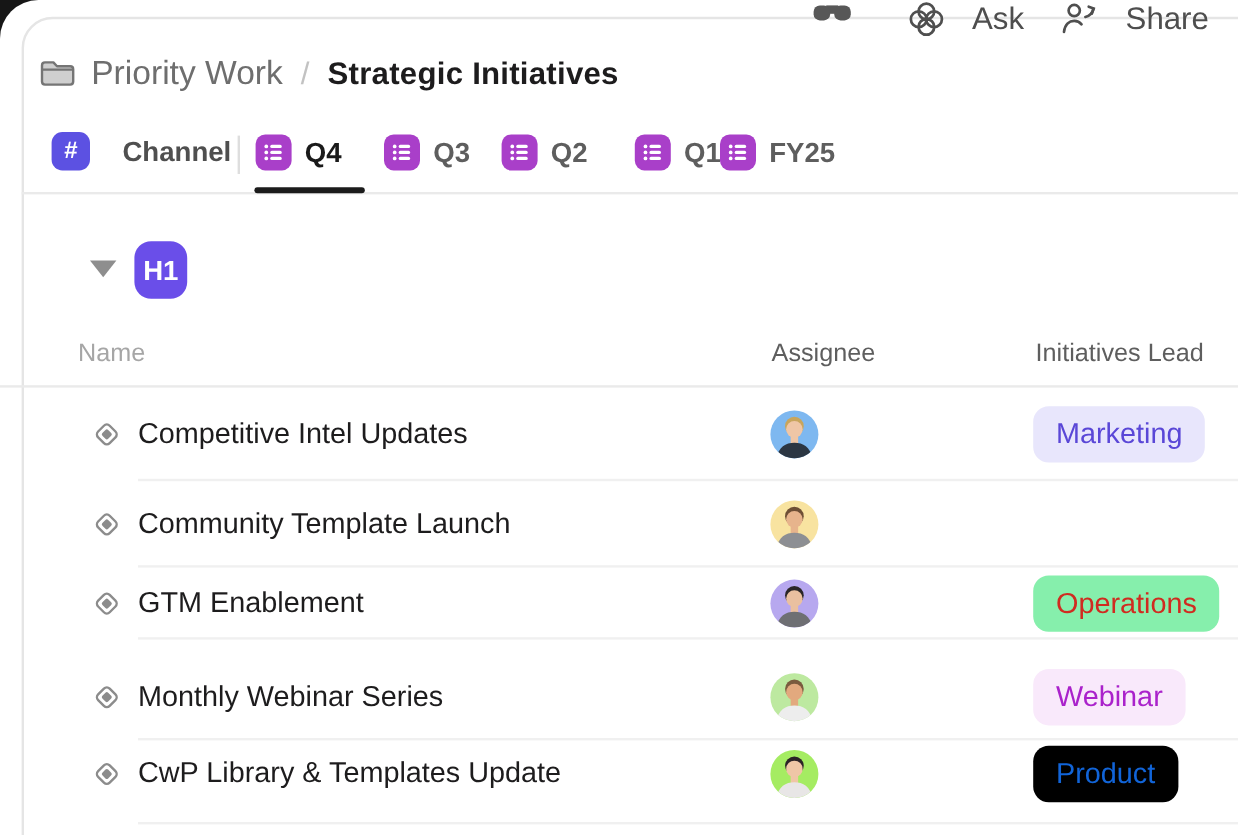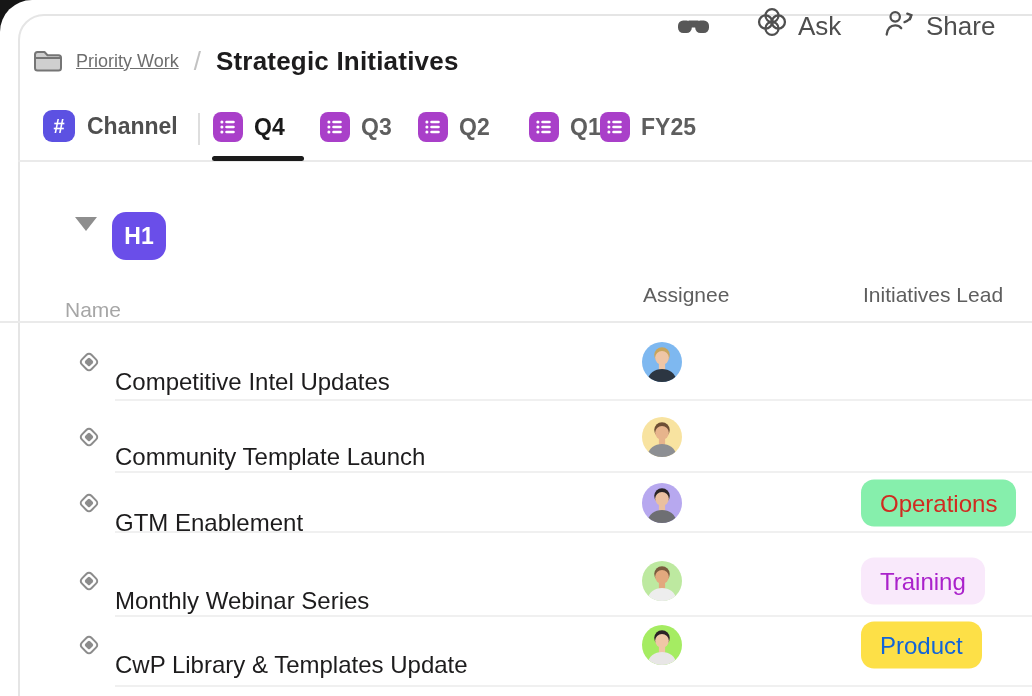--- a/index.html
+++ b/index.html
@@ -6,61 +6,61 @@
   html,body { width:1032px; height:696px; overflow:hidden; background:#161616;
     font-family:"Liberation Sans","DejaVu Sans",sans-serif; }
   .page { position:absolute; inset:0; background:#ffffff; border-top-left-radius:32px; overflow:hidden; }
   .card { position:absolute; left:18px; top:14px; width:1100px; height:820px;
     background:#ffffff; border:2px solid #E5E5E5; border-top-left-radius:26px; }
   .content { position:absolute; inset:0; }
 
   
   .breadcrumb { position:absolute; left:33px; top:44px; height:34px; display:flex; align-items:center; }
   .crumb-folder { margin-right:13px; display:flex; }
-  .crumb-parent { font-size:18px; color:#6E6E6E;text-decoration:underline; }
+  .crumb-parent { font-size:28px; color:#6E6E6E; }
   .crumb-sep { font-size:26px; color:#C2C2C2; margin:0 15px; }
   .crumb-title { font-size:26px; font-weight:600; color:#1D1C1D; letter-spacing:.2px;text-align:right; }
   .act-glasses { left:676px; }
   .act-ask { left:756px; }
   .act-share { left:884px; }
-  .action-btn { position:absolute; display:flex; align-items:flex-end; gap:10px; height:42px; cursor:pointer; }
+  .action-btn { position:absolute; display:flex; align-items:flex-start; gap:22px; height:42px; cursor:pointer; }
   .action-label { font-size:26px; color:#4E4E4E; }
 
   
   .tabbar-border { position:absolute; left:18px; right:0; top:160px; height:2px; background:#EAEAEA; }
   .channel { position:absolute; left:43px; top:110px; display:flex; align-items:center; gap:12px; }
   .channel-icon { width:32px; height:32px; border-radius:9px; display:flex; align-items:center; justify-content:center; }
   .channel-hash { color:#fff; font-size:20px; font-weight:700; line-height:1; }
-  .channel-label { font-size:23px; font-weight:600; color:#4F4F4F; }
+  .channel-label { font-size:23px; font-weight:600; color:#4F4F4F;margin-left:15px; }
   .tab-divider { position:absolute; left:198px; top:113px; width:2px; height:32px; background:#DEDEDE; }
   .tab { position:absolute; top:112px; display:flex; align-items:center; gap:11px; cursor:pointer; }
   .tab-icon { width:30px; height:30px; border-radius:8px; display:flex; align-items:center; justify-content:center; }
   .tab-label { font-size:23px; font-weight:600; color:#5E5E5E; }
   .tab.active .tab-label { color:#1A1A1A; font-weight:700; }
   .active-underline { position:absolute; left:212px; top:156px; width:92px; height:5px; border-radius:3px; }
 
   
   .caret { position:absolute; left:75px; top:217px; width:0; height:0;
     border-left:11px solid transparent; border-right:11px solid transparent; border-top:14px solid #8E8E8E; }
-  .h1-badge { position:absolute; left:112px; top:212px; width:54px; height:48px; border-radius:14px;
+  .h1-badge { position:absolute; left:112px; top:201px; width:44px; height:48px; border-radius:14px;
     display:flex; align-items:center; justify-content:center; color:#fff; font-size:23px; font-weight:600; }
 
   
   .col-header { position:absolute; top:283px; font-size:21px; white-space:nowrap; }
-  .col-name { left:65px; color:#A6A6A6;margin-top:15px; }
+  .col-name { left:65px; color:#A6A6A6; }
   .col-assignee { left:643px; color:#5E5E5E; }
   .col-dept { left:863px; color:#5E5E5E; }
   .header-line { position:absolute; left:0; right:0; top:321px; height:2px; background:#EAEAEA; }
 
   .rows { position:absolute; left:0; right:0; top:323px; }
   .row { position:absolute; left:0; right:0; }
   .row-sep { position:absolute; left:115px; right:0; bottom:0; height:2px; background:#F0F0F0; }
   .row-diamond { position:absolute; left:78px; top:50%; transform:translateY(-50%); display:flex; }
   .row-name { position:absolute; left:115px; top:50%; transform:translateY(-50%);
-    font-size:24px; color:#1D1C1D; white-space:nowrap;margin-top:20px; }
+    font-size:24px; color:#1D1C1D; white-space:nowrap; }
   .avatar { position:absolute; left:642px; top:50%; transform:translateY(-50%);
     width:40px; height:40px; border-radius:50%; overflow:hidden; }
   .badge { position:absolute; left:861px; top:50%; transform:translateY(-50%);
     height:47px; border-radius:13px; display:flex; align-items:center; padding:0 19px;
     font-size:24px; white-space:nowrap; }
 </style>
 </head>
 <body>
 
 <div class="page">
@@ -209,20 +209,21 @@
         </span>
         <span class="row-name">Competitive Intel Updates</span>
         <span class="avatar" style="background: rgb(126, 184, 240);">
           <svg width="40" height="40" viewBox="0 0 36 36">
             <circle cx="18" cy="11.8" r="7" style="fill: rgb(200, 165, 92);"></circle>
             <rect x="15.2" y="18" width="5.6" height="7" style="fill: rgb(239, 198, 166);"></rect>
             <circle cx="18" cy="14.2" r="6.2" style="fill: rgb(239, 198, 166);"></circle>
             <path d="M4.5 36 C6 27.5 11.5 24.2 18 24.2 C24.5 24.2 30 27.5 31.5 36 Z" style="fill: rgb(44, 54, 66);"></path>
           </svg>
         </span>
+        <span class="badge" style="background: rgb(232, 230, 252); color: rgb(90, 71, 215);">Marketing</span>
         <span class="row-sep"></span>
       </div>
 
       <div class="row" style="top:78px; height:72px">
         <span class="row-diamond">
           <svg width="22" height="22" viewBox="0 0 22 22">
               <rect x="4.2" y="4.2" width="13.6" height="13.6" rx="3.4" transform="rotate(45 11 11)" fill="none" stroke="#8C8C8C" stroke-width="2"></rect>
               <rect x="7.6" y="7.6" width="6.8" height="6.8" rx="1.6" transform="rotate(45 11 11)" fill="#8C8C8C"></rect>
             </svg>
         </span>
@@ -267,39 +268,39 @@
         </span>
         <span class="row-name">Monthly Webinar Series</span>
         <span class="avatar" style="background: rgb(189, 233, 160);">
           <svg width="40" height="40" viewBox="0 0 36 36">
             <circle cx="18" cy="11.8" r="7" style="fill: rgb(122, 91, 62);"></circle>
             <rect x="15.2" y="18" width="5.6" height="7" style="fill: rgb(226, 169, 126);"></rect>
             <circle cx="18" cy="14.2" r="6.2" style="fill: rgb(226, 169, 126);"></circle>
             <path d="M4.5 36 C6 27.5 11.5 24.2 18 24.2 C24.5 24.2 30 27.5 31.5 36 Z" style="fill: rgb(237, 237, 237);"></path>
           </svg>
         </span>
-        <span class="badge" style="background: rgb(249, 233, 251); color: rgb(170, 34, 203);">Training</span>
+        <span class="badge" style="background: rgb(249, 233, 251); color: rgb(170, 34, 203);">Webinar</span>
         <span class="row-sep"></span>
       </div>
 
       <div class="row" style="top:280px; height:84px">
         <span class="row-diamond">
           <svg width="22" height="22" viewBox="0 0 22 22">
               <rect x="4.2" y="4.2" width="13.6" height="13.6" rx="3.4" transform="rotate(45 11 11)" fill="none" stroke="#8C8C8C" stroke-width="2"></rect>
               <rect x="7.6" y="7.6" width="6.8" height="6.8" rx="1.6" transform="rotate(45 11 11)" fill="#8C8C8C"></rect>
             </svg>
         </span>
         <span class="row-name">CwP Library &amp; Templates Update</span>
         <span class="avatar" style="background: rgb(165, 236, 98);">
           <svg width="40" height="40" viewBox="0 0 36 36">
             <circle cx="18" cy="11.8" r="7" style="fill: rgb(43, 35, 38);"></circle>
             <rect x="15.2" y="18" width="5.6" height="7" style="fill: rgb(239, 198, 166);"></rect>
             <circle cx="18" cy="14.2" r="6.2" style="fill: rgb(239, 198, 166);"></circle>
             <path d="M4.5 36 C6 27.5 11.5 24.2 18 24.2 C24.5 24.2 30 27.5 31.5 36 Z" style="fill: rgb(232, 230, 230);"></path>
           </svg>
         </span>
-        <span class="badge" style="background: #fde047; color: rgb(17, 100, 216);">Product</span>
+        <span class="badge" style="background: #000000; color: rgb(17, 100, 216);">Product</span>
         <span class="row-sep"></span>
       </div>
 
     </div>
   </div>
 </div>
 
 </body></html>

